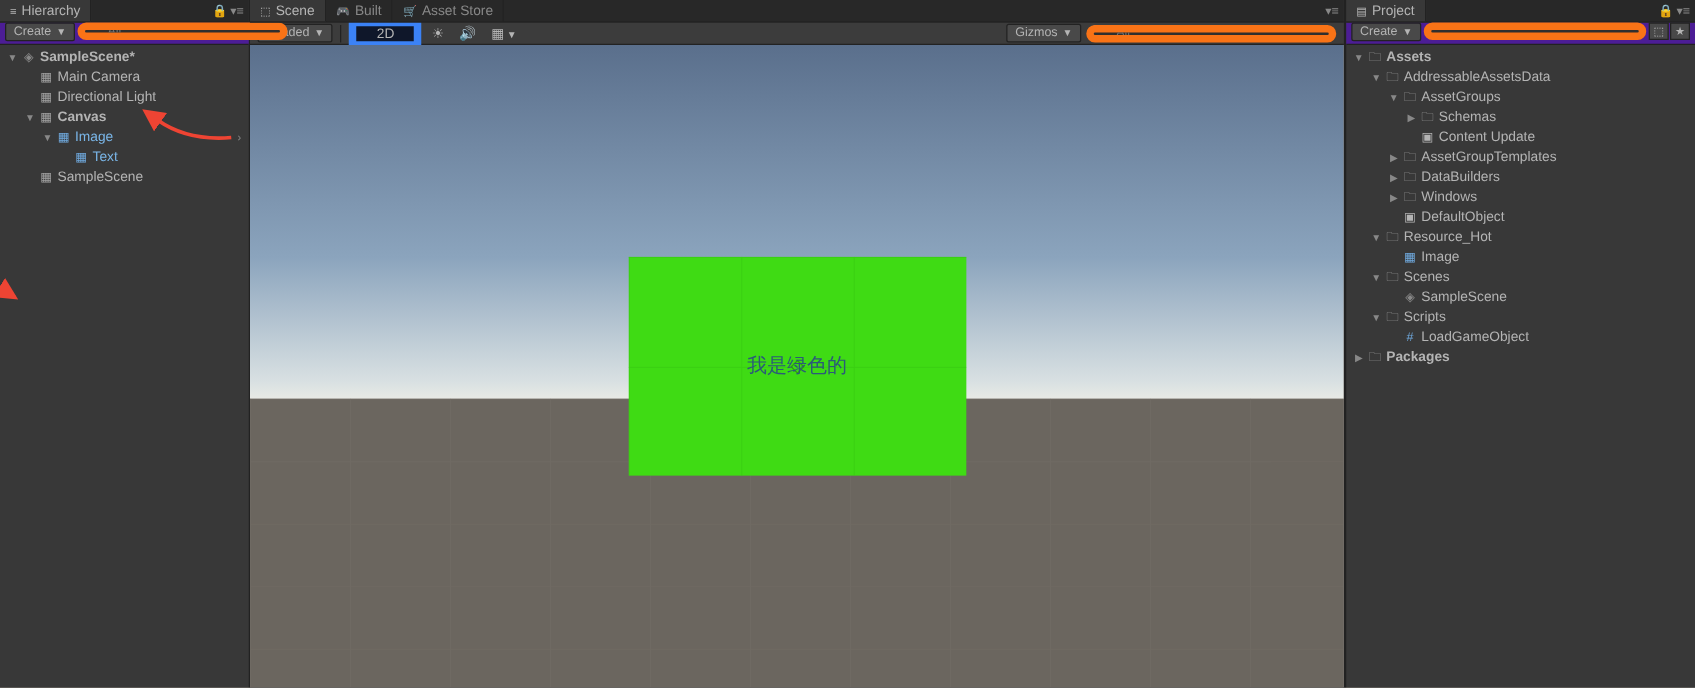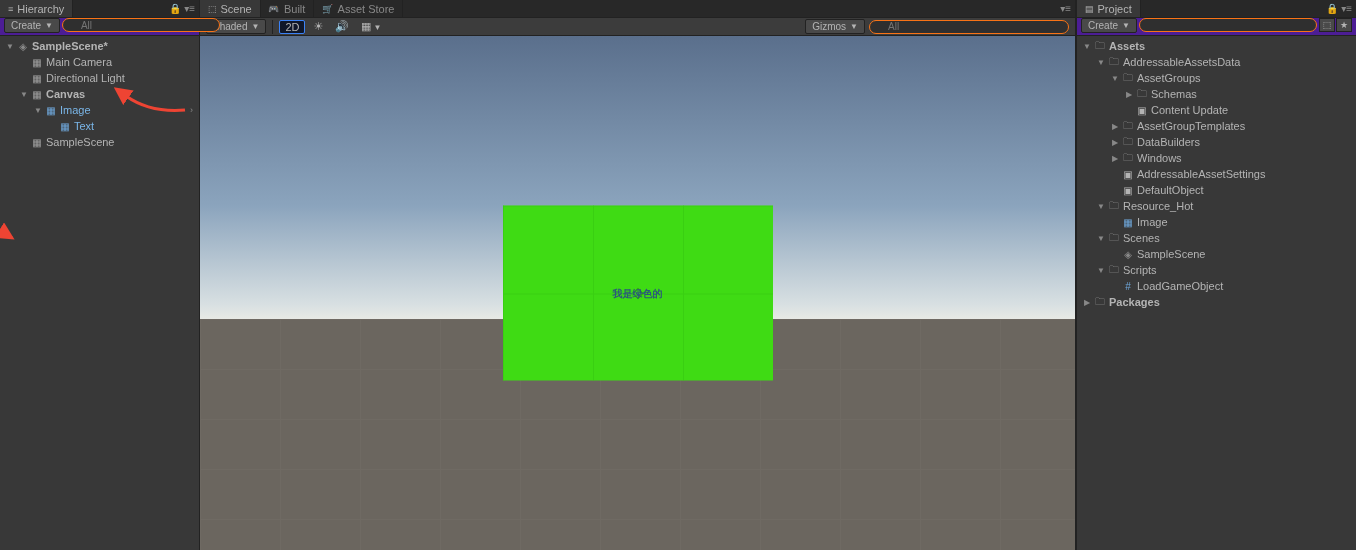--- a/index.html
+++ b/index.html
@@ -20,21 +20,21 @@
 .tab { padding: 2px 8px; background: #383838; border-right: 1px solid #222; display: flex; align-items: center; gap: 4px; height: 100%; cursor: pointer; }
 .tab.inactive { background: #282828; color: #888; }
 .tab-icon { font-size: 9px; }
 .tab-menu { margin-left: auto; padding: 0 4px; display: flex; gap: 2px; align-items: center; }
 .tab-menu span { cursor: pointer; font-size: 10px; color: #888; }
 
 
 .toolbar { height: 18px; background: #4c1d95; display: flex; align-items: flex-start; padding: 0 4px; gap: 2px; border-bottom: 1px solid #222; }
 .toolbar-btn { background: #494949; border: 1px solid #222; color: #b4b4b4; padding: 1px 6px; font-size: 10px; cursor: pointer; border-radius: 2px; display: flex; align-items: center; gap: 2px; }
 .toolbar-dropdown { font-size: 8px; margin-left: 2px; }
-.search-input { flex: 1; background: #2f2f2f; border: 1px solid #f97316; border-radius: 8px; padding: 1px 6px 1px 18px; color: #b4b4b4; font-size: 10px; height: 14px; position: relative; }
+.search-input { flex: 1; background: #2f2f2f; border: 6px solid #f97316; border-radius: 8px; padding: 1px 6px 1px 18px; color: #b4b4b4; font-size: 10px; height: 14px; position: relative; }
 .search-wrap { flex: 1; position: relative; display: flex; }
 .search-wrap::before { content: "🔍"; position: absolute; left: 4px; top: 0; font-size: 9px; color: #666; }
 
 
 .tree { padding: 2px 0; overflow-y: auto; flex: 1; }
 .tree-item { display: flex; align-items: center; padding: 1px 2px; cursor: pointer; height: 16px; white-space: nowrap; }
 .tree-toggle { width: 12px; text-align: center; font-size: 8px; color: #888; user-select: none; }
 .tree-toggle.hidden { visibility: hidden; }
 .tree-icon { width: 14px; height: 14px; margin-right: 2px; display: inline-flex; align-items: center; justify-content: center; font-size: 10px; }
 .tree-label { flex: 1; }
@@ -49,34 +49,34 @@
 .ico-unity::before { content: "◈"; color: #888; }
 .ico-go::before { content: "▦"; color: #a0a0a0; }
 .ico-asset::before { content: "▣"; }
 .ico-prefab { color: #6fa8dc; }
 .ico-cs { color: #6fa8dc; }
 
 
 .scene-toolbar { height: 18px; background: #3c3c3c; display: flex; align-items: center; padding: 0 6px; gap: 4px; border-bottom: 1px solid #222; }
 .scene-toolbar .sep { width: 1px; height: 14px; background: #222; margin: 0 2px; }
 .scene-btn { padding: 1px 4px; cursor: pointer; color: #b4b4b4; font-size: 11px; }
-.scene-btn.toggle { background: #0f172a; border: 1px solid #3b82f6; border-radius: 2px; padding: 0 5px; }
+.scene-btn.toggle { background: #0f172a; border: 6px solid #3b82f6; border-radius: 2px; padding: 0 16px; }
 .scene-view { flex: 1; position: relative; overflow: hidden; background: #928d85; }
 
 .sky { position: absolute; top: 0; left: 0; right: 0; height: 55%; background: linear-gradient(to bottom, #5a6f8c 0%, #8ba4bd 60%, #d8e0e2 95%, #e8eae5 100%); }
 .ground { position: absolute; bottom: 0; left: 0; right: 0; height: 45%; background: #6b665f; }
 
 .grid-overlay { position: absolute; inset: 0; pointer-events: none; }
 .grid-overlay::before { content: ""; position: absolute; top:55%; left:0; right:0; bottom:0;
   background-image: linear-gradient(#7a756d 1px, transparent 1px), linear-gradient(90deg, #7a756d 1px, transparent 1px);
   background-size: 80px 50px; opacity: 0.3; }
 
 .green-rect { position: absolute; left: 50%; top: 50%; transform: translate(-50%, -50%); width: 270px; height: 175px; background: #3fdb14; display: flex; align-items: center; justify-content: center; }
 .green-rect .center-handle { position: absolute; width: 8px; height: 8px; background: #3fdb14; border: 1px solid #2d9e0f; left: 50%; top: 50%; transform: translate(-50%,-50%) rotate(45deg); }
-.green-text { color: #2b5a7a; font-size: 10px; font-weight: bold; z-index: 2; }
+.green-text { color: #2b5a7a; font-size: 16px; font-weight: normal; z-index: 2; }
 .green-grid { position: absolute; inset: 0; background-image: linear-gradient(#36c812 1px, transparent 1px), linear-gradient(90deg, #36c812 1px, transparent 1px); background-size: 90px 88px; opacity: 0.6; }
 
 
 .arrow { position: absolute; pointer-events: none; }
 .arrow svg { overflow: visible; }
 
 .chevron-right { margin-left: auto; margin-right: 4px; font-size: 9px; color: #888; }
 
 .gizmos-label { margin-left: auto; justify-content: flex-end; }
 
@@ -269,25 +269,20 @@
           <span class="tree-label">DataBuilders</span>
         </div>
       <div class="tree-item indent-2">
           <span class="tree-toggle">▶</span>
           <span class="tree-icon ico-folder">🗀</span>
           <span class="tree-label">Windows</span>
         </div>
       <div class="tree-item indent-2">
           <span class="tree-toggle hidden">▶</span>
           <span class="tree-icon ico-asset"></span>
-          <span class="tree-label">AddressableAssetSettings</span>
-        </div>
-      <div class="tree-item indent-2">
-          <span class="tree-toggle hidden">▶</span>
-          <span class="tree-icon ico-asset"></span>
           <span class="tree-label">DefaultObject</span>
         </div>
       <div class="tree-item indent-1">
           <span class="tree-toggle">▼</span>
           <span class="tree-icon ico-folder">🗀</span>
           <span class="tree-label">Resource_Hot</span>
         </div>
       <div class="tree-item indent-2">
           <span class="tree-toggle hidden">▶</span>
           <span class="tree-icon ico-prefab">▦</span>

